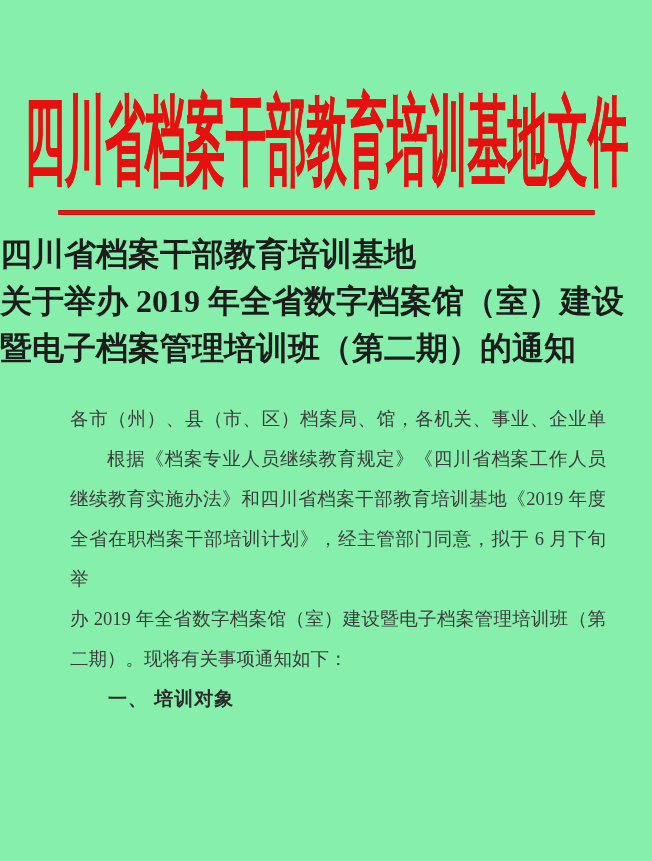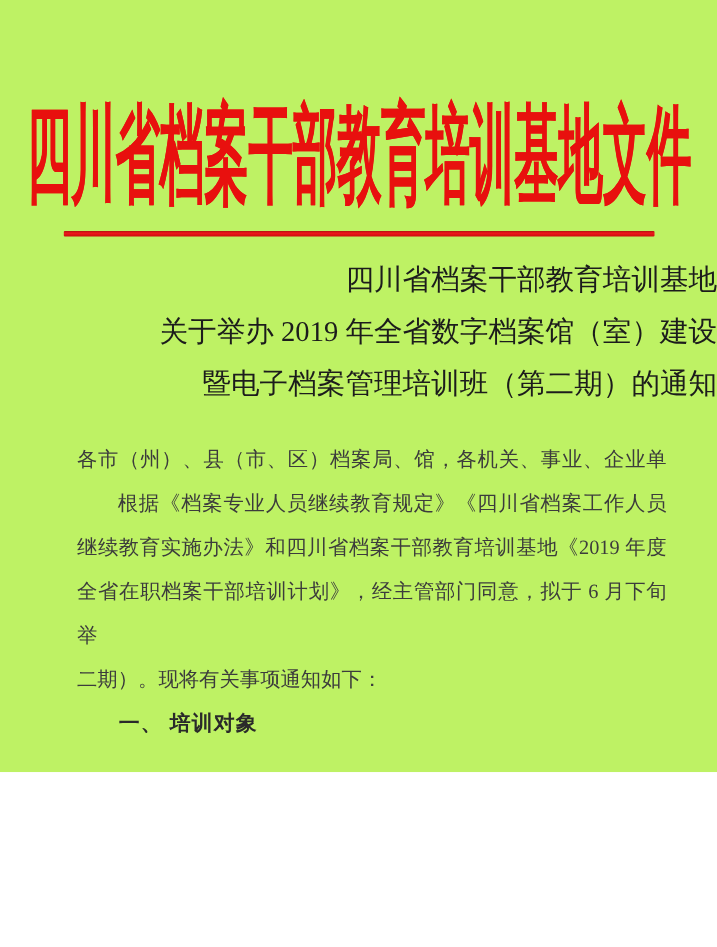--- a/index.html
+++ b/index.html
@@ -1,22 +1,22 @@
 <!DOCTYPE html>
 <html><head>
 <meta charset="utf-8">
 <style>
   * { margin: 0; padding: 0; box-sizing: border-box; }
   html, body { background: #ffffff; }
   .page {
     position: relative;
     width: 652px;
-    height: 702px;
+    height: 861px;
     margin: 0 auto;
-    background: #bef264;
+    background: #86efac;
     overflow: hidden;
     font-family: "Liberation Serif", "DejaVu Serif", serif;
   }
   
   .banner {
     margin-top: 84px;
     height: 116px;
     width: 652px;
     display: flex;
     justify-content: center;
@@ -48,24 +48,24 @@
   .red-line {
     margin: 10px auto 0 auto;
     width: 537px;
     height: 5px;
     background: linear-gradient(to bottom, #b41212, #ee1a1a 40%, #c90f0f);
     border-radius: 1px;
   }
   
   .doc-title {
     margin-top: 16px;
-    text-align: right;
-    font-weight: normal;
+    text-align: left;
+    font-weight: bold;
     color: #1c1c1c;
-    font-size: 26px;
+    font-size: 32px;
     line-height: 47px;
   }
   .doc-title .t-line { white-space: nowrap; }
   
   .body-block {
     margin: 27px auto 0 auto;
     width: 536px;
     font-size: 18.5px;
     line-height: 40px;
     color: #3c3c3c;
@@ -98,17 +98,18 @@
     <div class="t-line">四川省档案干部教育培训基地</div>
     <div class="t-line">关于举办 2019 年全省数字档案馆（室）建设</div>
     <div class="t-line">暨电子档案管理培训班（第二期）的通知</div>
   </div>
 
   <div class="body-block">
     <div class="b-line b-just">各市（州）、县（市、区）档案局、馆，各机关、事业、企业单</div>
     <div class="b-line b-just b-indent">根据《档案专业人员继续教育规定》《四川省档案工作人员</div>
     <div class="b-line b-just">继续教育实施办法》和四川省档案干部教育培训基地《2019 年度</div>
     <div class="b-line b-just">全省在职档案干部培训计划》，经主管部门同意，拟于 6 月下旬举</div>
+    <div class="b-line b-just">办 2019 年全省数字档案馆（室）建设暨电子档案管理培训班（第</div>
     <div class="b-line b-end">二期）。现将有关事项通知如下：</div>
     <div class="b-line b-end b-indent b-heading">一、 培训对象</div>
   </div>
 
 </div>
 
 </body></html>

